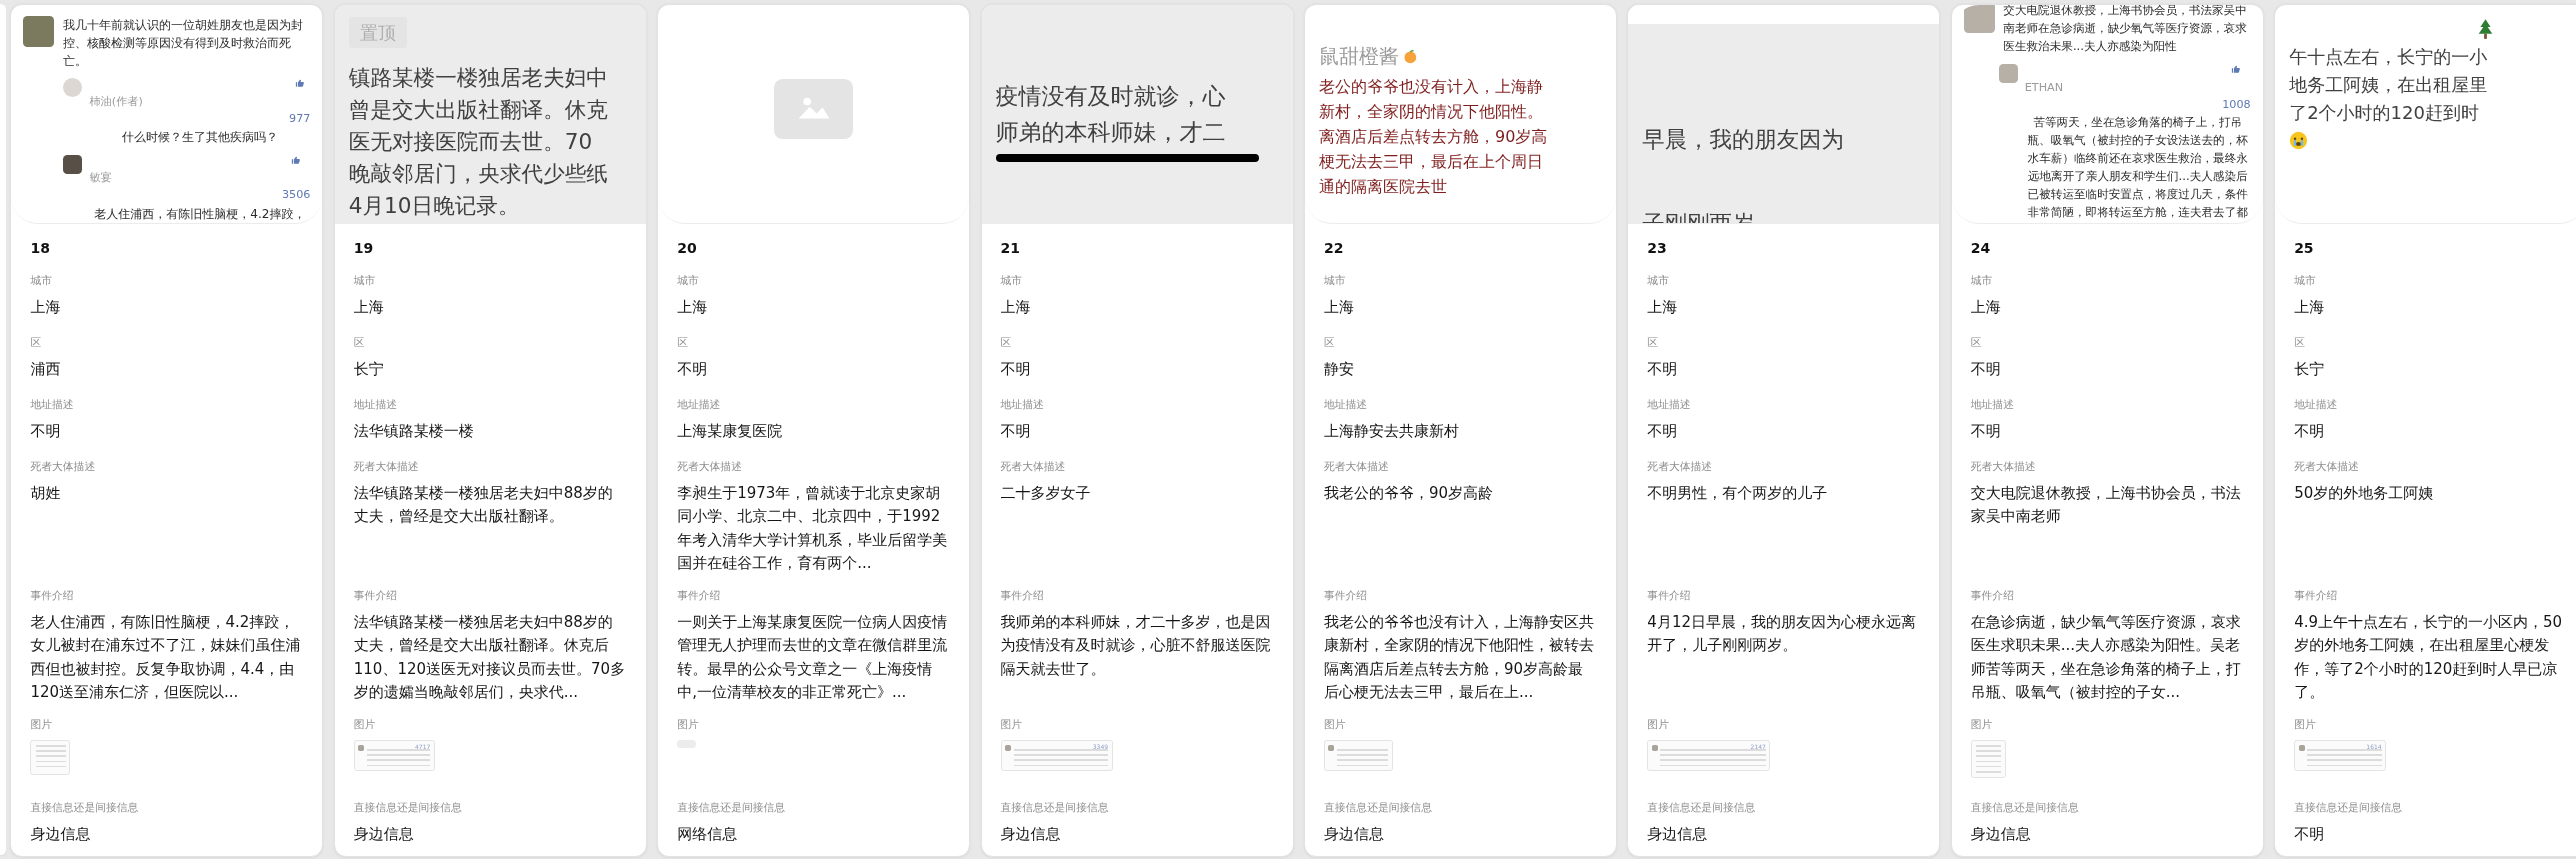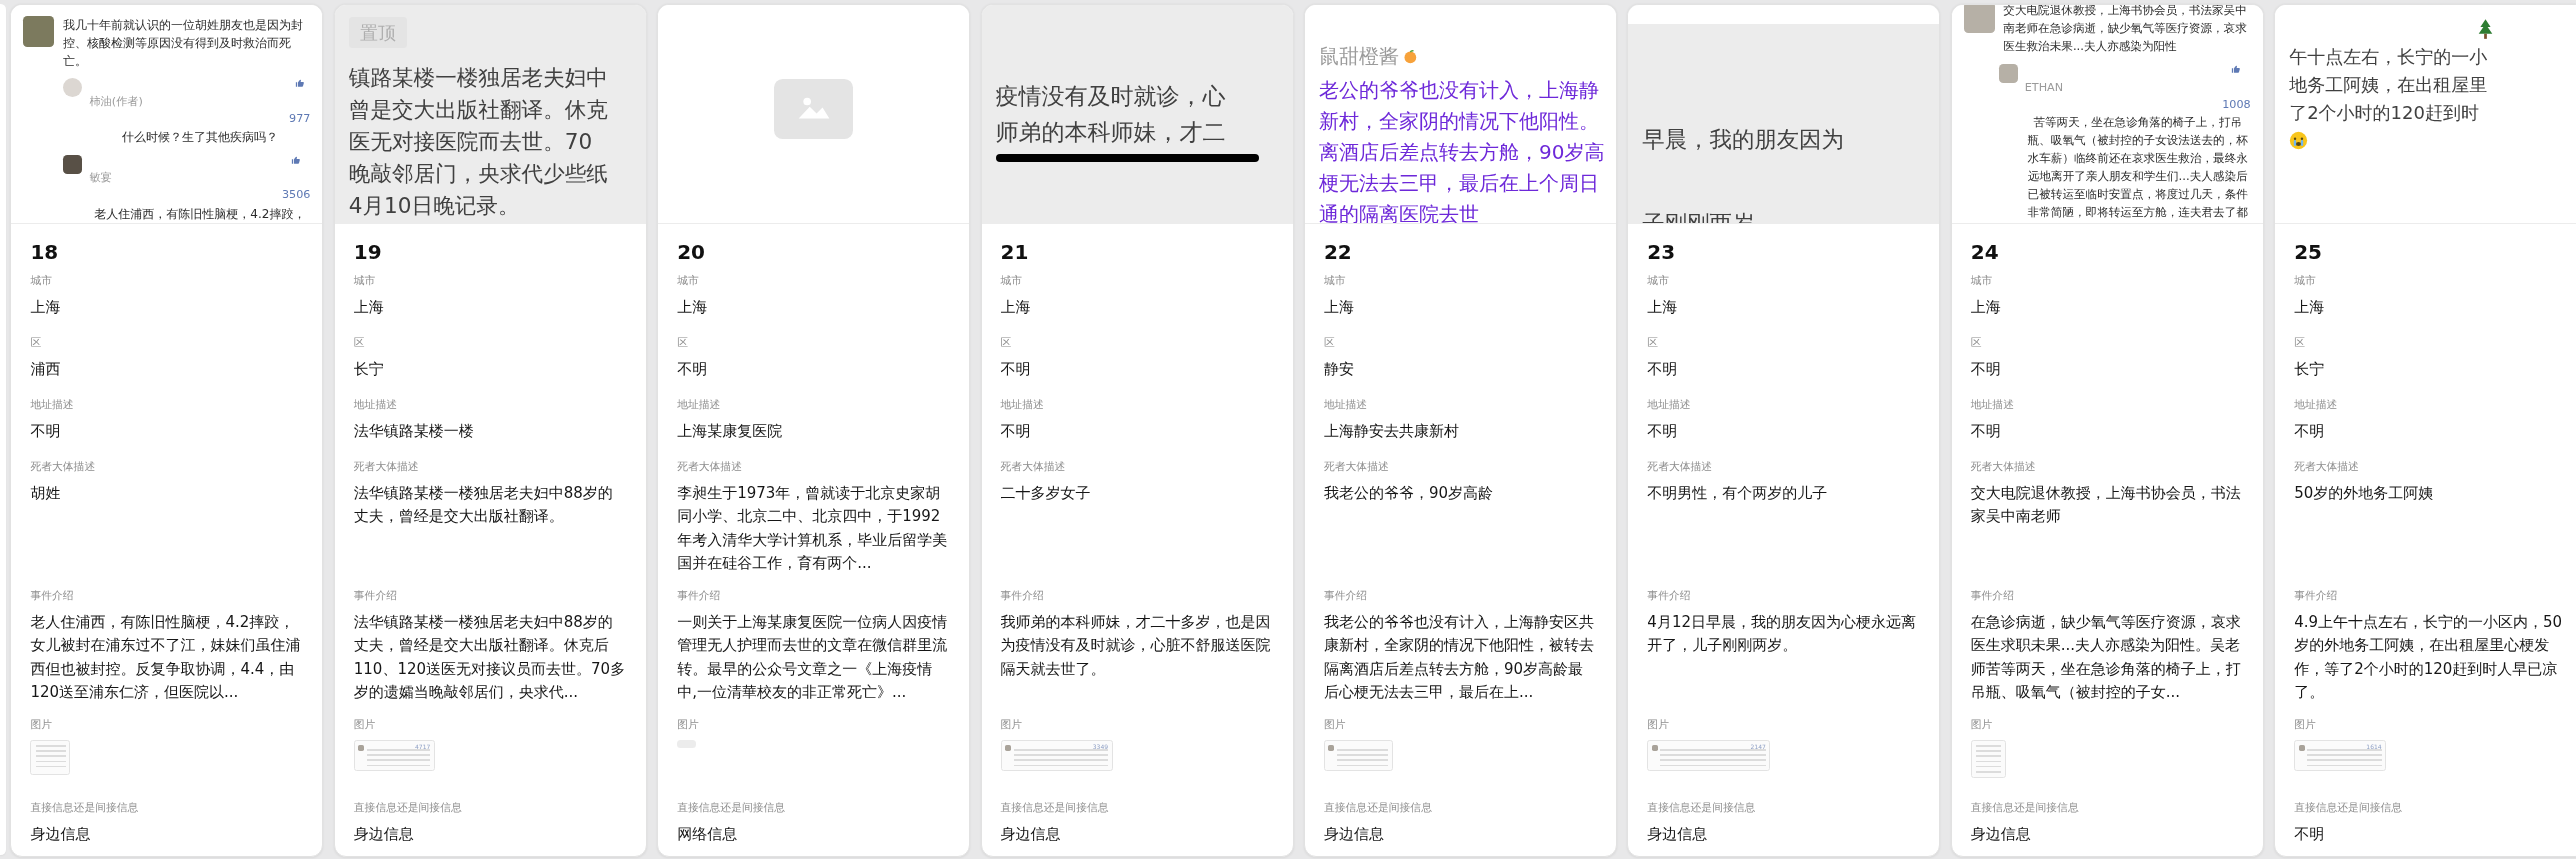--- a/index.html
+++ b/index.html
@@ -11,21 +11,21 @@
   .edge-sliver{position:absolute;left:0;top:4.3px;width:6px;height:851px;background:#fff;border-radius:0 5.2px 5.2px 0;box-shadow:0 0.9px 1.7px rgba(0,0,0,.05);}
   .board{display:flex;gap:10.4px;padding:4.3px 0 4.3px 10.4px;}
   .card{
     width:311px;height:851px;background:#fff;border-radius:12px;
     border:0.9px solid #e2e2e2;box-shadow:0 0.9px 2.6px rgba(0,0,0,.07);
     overflow:hidden;display:flex;flex-direction:column;flex:none;
   }
   
   .preview{height:218px;border-bottom:0.9px solid #ececec;overflow:hidden;position:relative;flex:none;}
   .preview.gray{background:#ececec;}
-  .preview.white{background:#ffffff;}
+  .preview.white{background:#ffffff;border-radius:27px;}
   .cmt-wrap{padding:10.4px 12px;}
   .crop-top{margin-top:-14px;}
   .cmt-main{display:flex;gap:8.6px;margin-bottom:7px;}
   .avatar{flex:none;border-radius:4.3px;}
   .avatar.a36{width:31px;height:31px;}
   .avatar.a22{width:19px;height:19px;}
   .avatar.photo-olive{background:#7c7a5e;}
   .avatar.round-light{background:#dcd7d2;border-radius:50%;}
   .avatar.square-dark{background:#585046;}
   .avatar.photo-gray{background:#b6b0a6;}
@@ -35,35 +35,35 @@
   .card-24 .reply{margin-left:35px;}
   .reply-body{flex:1;min-width:0;}
   .reply-head{display:flex;justify-content:space-between;align-items:center;margin-bottom:3.5px;}
   .reply-name{font-size:11.2px;color:#9b9b9b;}
   .likes{font-size:11.2px;color:#5e79b4;display:flex;align-items:center;gap:20px;flex-direction:column;}
   
   .big-wrap{padding:12px 0 0 14px;white-space:nowrap;overflow:hidden;}
   .big-line{color:#404040;overflow:hidden;}
   .card-19 .big-line{font-size:21.6px;line-height:1.48;}
   .card-21 .big-line{font-size:23px;line-height:1.55;}
-  .card-22 .big-line{font-size:20px;line-height:1.55;color:#6d28d9;}
+  .card-22 .big-line{font-size:16px;line-height:1.55;color:#7f1d1d;}
   .card-23 .big-line{font-size:22.4px;line-height:1.6;margin-top:48px;}
   .card-25 .big-line{font-size:18px;line-height:1.55;}
   .card-21 .big-wrap{padding-top:74px;}
   .card-23 .big-wrap{padding-top:50px;}
   .pin-badge{display:inline-block;background:#e4e4e4;color:#aeaeae;font-size:18px;padding:3.5px 11.2px;border-radius:3.5px;margin-bottom:14px;}
   .author-row{display:flex;align-items:center;gap:4.3px;font-size:20px;color:#9b9b9b;margin:26px 0 5.2px;}
   .redact-bar{width:263px;height:7.8px;background:#000;border-radius:4.3px;margin-top:3.5px;}
   .top-strip{height:19px;background:#fff;margin-bottom:0;}
   .emoji-top{padding:1.7px 0 3.5px 188px;height:21px;}
   .emoji-bottom{padding-top:3.5px;}
   .ph-box{width:79px;height:60px;background:#e4e4e4;border-radius:8.6px;margin:74px auto 0;display:flex;align-items:center;justify-content:center;}
   
   .body{padding:15.5px 19px 8.6px;flex:1;display:flex;flex-direction:column;min-height:0;}
-  .num{font-size:20px;font-weight:700;color:#111;height:26px;margin-bottom:8.6px;}
+  .num{font-size:14px;font-weight:700;color:#111;height:26px;margin-bottom:8.6px;}
   .f{flex:none;}
   .f .label{font-size:10.8px;color:#8e8e8e;margin-bottom:7.8px;}
   .f .value{font-size:15px;color:#161616;line-height:1.55;overflow:hidden;}
   .f-city,.f-district,.f-address{height:62px;}
   .f-deceased{height:129px;}
   .f-deceased .value{max-height:97px;}
   .f-event{height:129px;}
   .f-event .value{max-height:98px;}
   .f-photo{height:83px;}
   .f-direct{flex:1;}

